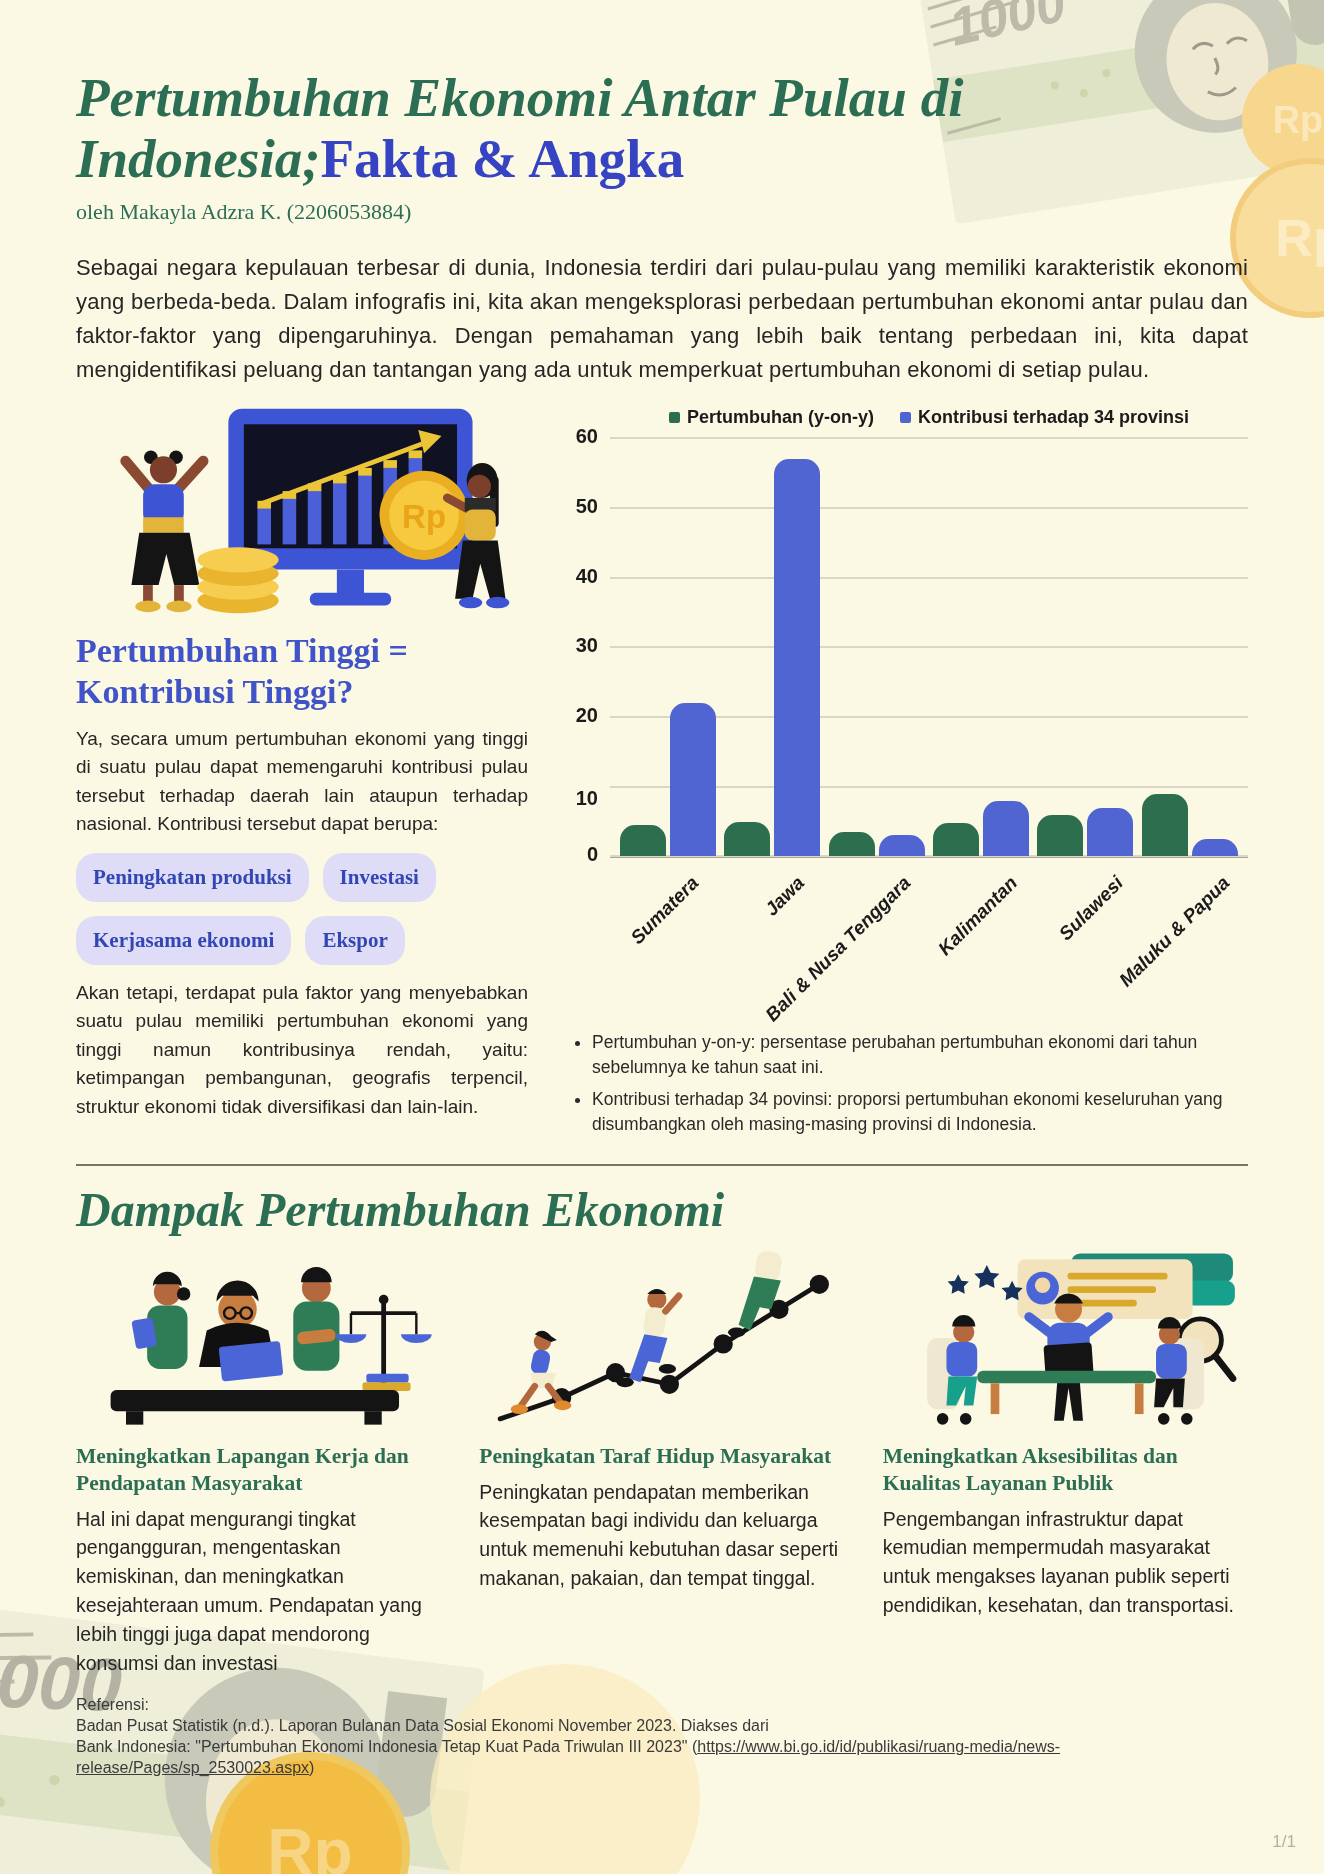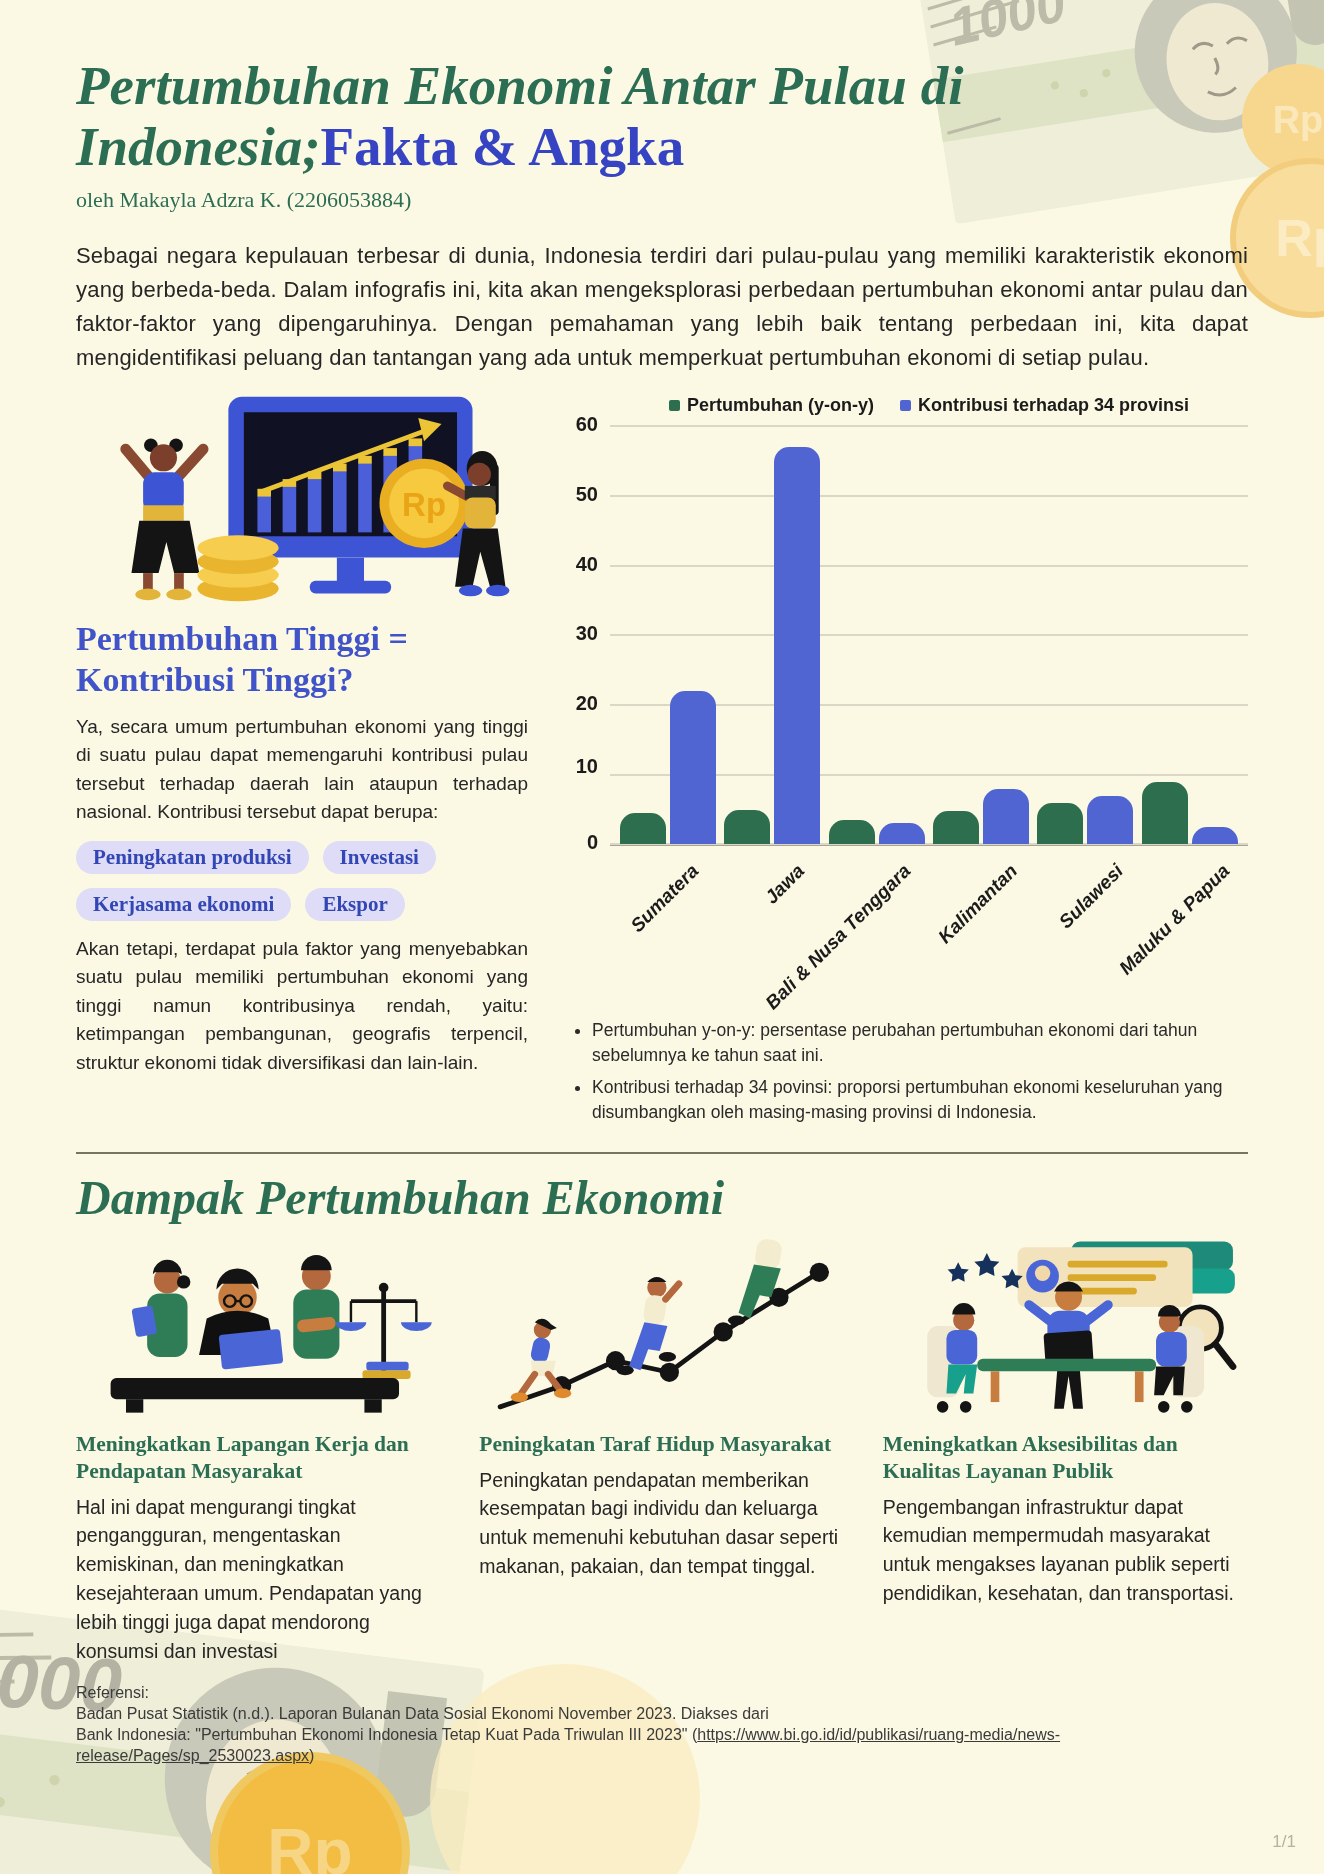--- a/index.html
+++ b/index.html
@@ -13,40 +13,40 @@
   .decor { position:absolute; z-index:0; }
   .decor-note-tr { top:-52px; right:-46px; width:436px; height:244px; transform:rotate(-9deg); opacity:.95; }
   .decor-note-bl { bottom:-70px; left:-100px; width:580px; height:310px; transform:rotate(7deg); opacity:.95; }
   .coin { border-radius:50%; display:flex; align-items:center; justify-content:center;
           font-weight:bold; font-family:"Liberation Sans",sans-serif; }
   .coin-tr1 { top:64px; right:-30px; width:112px; height:112px; background:#f7d68d; color:#fbe8ba; font-size:38px; }
   .coin-tr2 { top:158px; right:-66px; width:160px; height:160px; background:#f9dd9c; color:#fcecc4; font-size:52px; border:6px solid #f3cd7e; }
   .coin-bl  { bottom:-78px; left:210px; width:200px; height:200px; background:#f3bc42; color:#f6d584; font-size:64px; border:8px solid #f0c860; }
   .blob     { bottom:-60px; left:430px; width:270px; height:270px; border-radius:50%; background:#f9ecc0; opacity:.75; }
   
-  .content { position:relative; z-index:1; padding:56px 76px 0 76px; }
+  .content { position:relative; z-index:1; padding:56px 76px 0 76px;margin-top:12px; }
   h1 { font-family:"Liberation Serif", serif; font-size:55px; line-height:1.1; font-weight:600; }
   h1 .t-green { color:#2c6e54; font-style:italic; }
   h1 .t-blue  { color:#3644c4; font-style:normal; font-weight:700; }
   .byline { margin-top:10px; font-family:"Liberation Serif", serif; font-size:22px; color:#2c6e54; }
   .intro { margin-top:26px; font-size:22px; line-height:1.55; text-align:justify; letter-spacing:.2px; }
 
   .columns { display:flex; margin-top:14px; gap:36px; }
   .left-col { width:452px; flex:0 0 452px; }
   .right-col { flex:1; min-width:0; }
 
   .hero { width:100%; height:218px; display:block; }
 
   .s1-heading { margin-top:12px; font-family:"Liberation Serif", serif; font-size:34px; line-height:1.2;
                 color:#4053c8; font-weight:600; }
   .body-p { margin-top:12px; font-size:19px; line-height:1.5; text-align:justify; }
   .pills { margin-top:14px; }
   .pill-row { display:flex; gap:14px; margin-bottom:14px; }
   .pill { background:#dedcf7; color:#3246b4; font-family:"Liberation Serif", serif; font-weight:700;
-          font-size:21px; padding:4px 17px; border-radius:20px; white-space:nowrap; }
+          font-size:21px; padding:12px 17px; border-radius:20px; white-space:nowrap; }
 
   
   .legend { display:flex; justify-content:center; gap:26px; margin:6px 0 10px 46px; }
   .legend-item { display:flex; align-items:center; gap:7px; font-size:18px; font-weight:bold; color:#1b1b1b; }
   .legend-chip { width:11px; height:11px; border-radius:2px; display:inline-block; }
   .chart-wrap { display:flex; }
   .yaxis { position:relative; width:46px; flex:0 0 46px; }
   .ytick { position:absolute; right:12px; font-size:20px; font-weight:bold; color:#1b1b1b; }
   .plot { position:relative; flex:1; height:420px; border-bottom:2px solid #a8a596; }
   .gridline { position:absolute; left:0; right:0; height:2px; background:#dad7c6; }
@@ -232,21 +232,21 @@
             <span>Pertumbuhan (y-on-y)</span>
           </span>
           <span class="legend-item">
             <span class="legend-chip" id="chip1" style="background: rgb(80, 101, 210);"></span>
             <span>Kontribusi terhadap 34 provinsi</span>
           </span>
         </div>
         <div class="chart-wrap">
           <div class="yaxis" id="yaxis">
               <div class="ytick" style="top: 405px;">0</div>
-              <div class="ytick" style="top: 329px;">10</div>
+              <div class="ytick" style="top: 349px;">10</div>
               <div class="ytick" style="top: 265.667px;">20</div>
               <div class="ytick" style="top: 196px;">30</div>
               <div class="ytick" style="top: 126.333px;">40</div>
               <div class="ytick" style="top: 56.6667px;">50</div>
               <div class="ytick" style="top: -13px;">60</div>
             </div>
           <div class="plot" id="plot">
               <div class="gridline" style="top: 417px;"></div>
               <div class="gridline" style="top: 347.333px;"></div>
               <div class="gridline" style="top: 277.667px;"></div>

